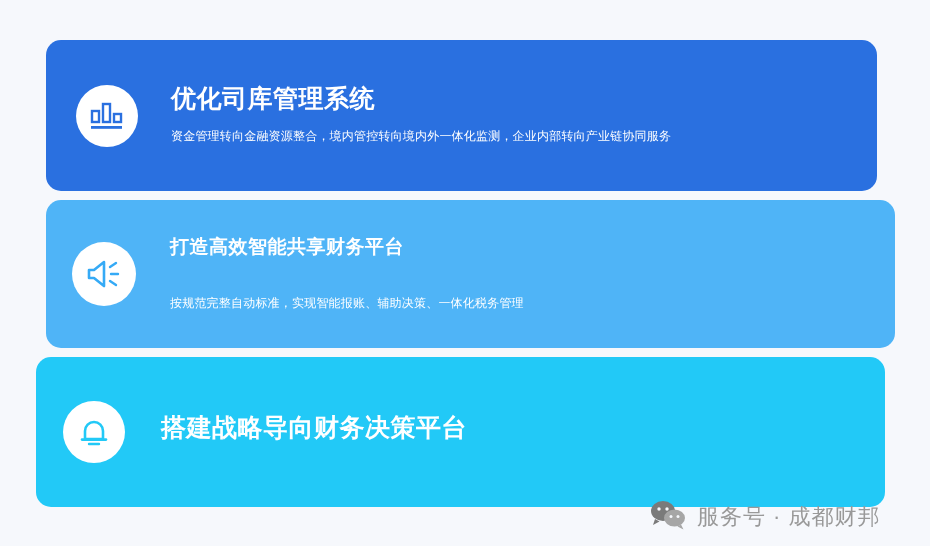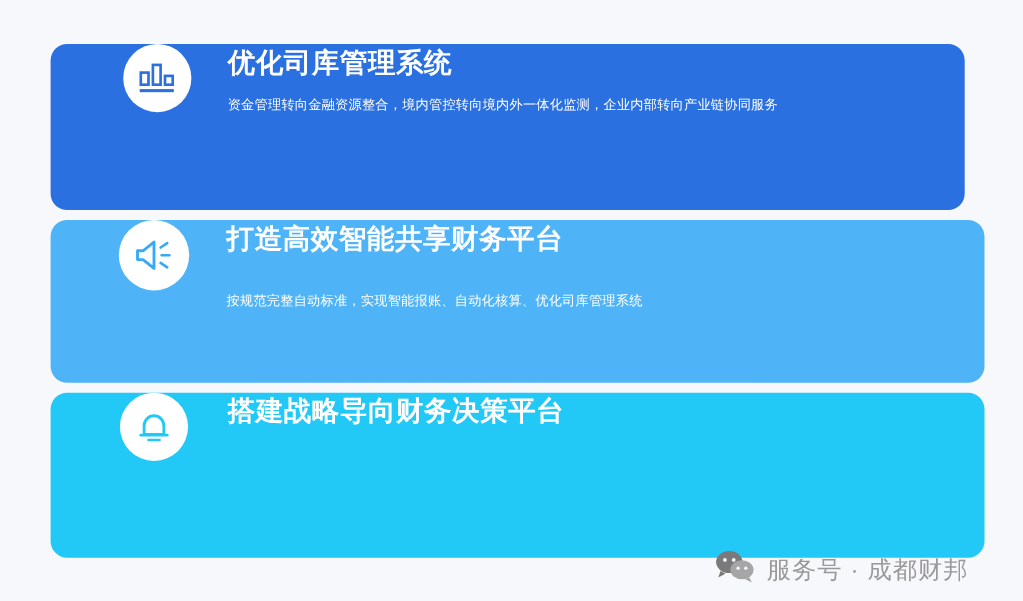--- a/index.html
+++ b/index.html
@@ -20,24 +20,23 @@
     position: absolute;
     inset: 0;
     width: 930px;
     height: 546px;
   }
 
   
   .card {
     position: absolute;
     display: flex;
-    align-items: flex-start;
+    align-items: center;
     border-radius: 14px;
     overflow: hidden;
-    padding-left: 36px;
   }
 
   .card-1 {
     left: 46px;
     top: 40px;
     width: 831px;
     height: 151px;
     background: #2a70e0;
     border-radius: 15px;
   }
@@ -45,21 +44,21 @@
   .card-2 {
     left: 46px;
     top: 200px;
     width: 849px;
     height: 148px;
     background: #4fb4f7;
     border-radius: 15px;
   }
 
   .card-3 {
-    left: 46px;
+    left: 36px;
     top: 357px;
     width: 849px;
     height: 150px;
     background: #22c9f7;
     border-radius: 15px;
   }
 
   
   .icon-badge {
     flex: 0 0 auto;
@@ -90,21 +89,21 @@
   .card-2 .card-text { padding-left: 34px; }
   .card-3 .card-text { padding-left: 36px; }
 
   .card-title {
     color: #ffffff;
     font-weight: bold;
     letter-spacing: 0.5px;
   }
 
   .card-1 .card-title { font-size: 25px; line-height: 34px; margin-bottom: 6px; }
-  .card-2 .card-title { font-size: 25px; line-height: 34px; margin-bottom: 24px; }
+  .card-2 .card-title { font-size: 19px; line-height: 34px; margin-bottom: 24px; }
   .card-3 .card-title { font-size: 25px; line-height: 34px; margin-bottom: 10px; }
 
   .card-desc {
     color: #ffffff;
     font-size: 12px;
     line-height: 30px;
     letter-spacing: 0.2px;
     max-width: 700px;
   }
 
@@ -163,21 +162,21 @@
           <path d="M18 4 L8 12 L3 12 L3 20 L8 20 L18 28 Z" fill="none" stroke="#35aaf6" stroke-width="2.6" stroke-linejoin="round" stroke-linecap="round"></path>
           <line x1="24" y1="9" x2="30" y2="5" stroke="#35aaf6" stroke-width="2.4" stroke-linecap="round"></line>
           <line x1="25" y1="16" x2="32" y2="16" stroke="#35aaf6" stroke-width="2.4" stroke-linecap="round"></line>
           <line x1="24" y1="23" x2="30" y2="27" stroke="#35aaf6" stroke-width="2.4" stroke-linecap="round"></line>
         </svg>
       </span>
     </div>
 
     <div class="card-text">
       <div class="card-title">打造高效智能共享财务平台</div>
-      <div class="card-desc">按规范完整自动标准，实现智能报账、自动化核算、优化司库管理系统</div>
+      <div class="card-desc">按规范完整自动标准，实现智能报账、辅助决策、一体化税务管理</div>
     </div>
   </div>
 
   <div class="card card-3">
 
     <div class="icon-badge">
       <span>
         <svg width="32" height="32" viewBox="0 0 32 32" aria-hidden="true">
           <path d="M7 23 L7 15 A9 9 0 0 1 25 15 L25 23 Z" fill="none" stroke="#22c9f7" stroke-width="2.6" stroke-linejoin="round"></path>
           <line x1="4" y1="23.6" x2="28" y2="23.6" stroke="#22c9f7" stroke-width="2.6" stroke-linecap="round"></line>

